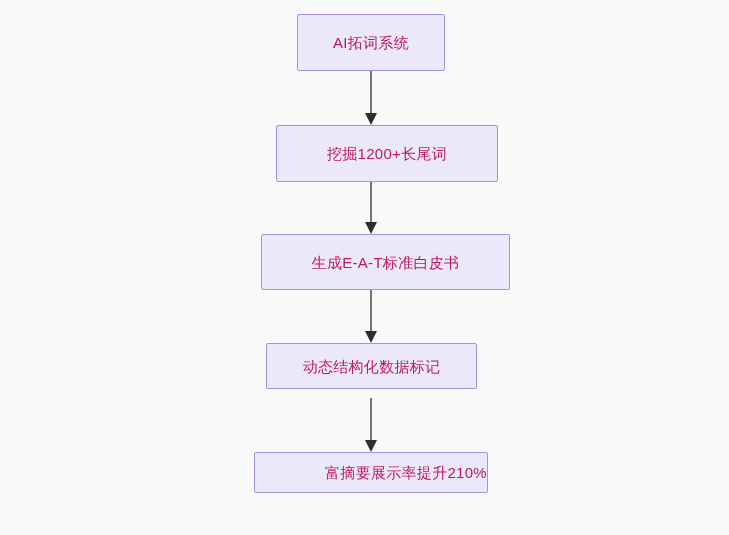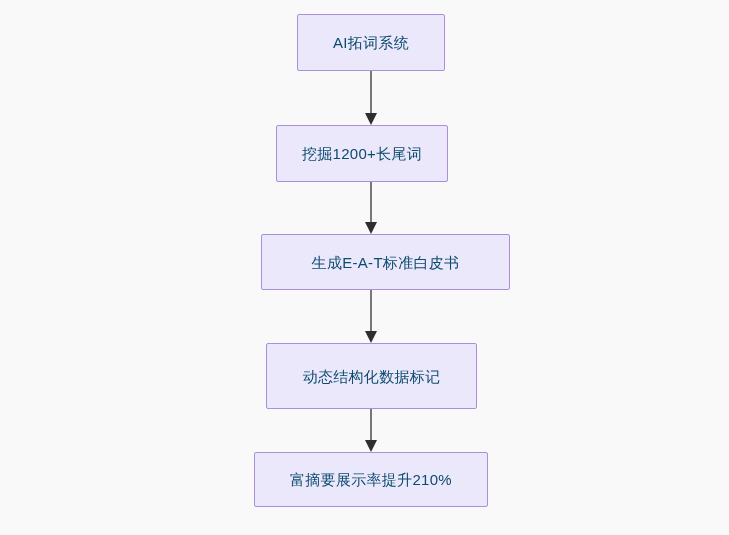--- a/index.html
+++ b/index.html
@@ -22,37 +22,37 @@
 
   .node {
     position: absolute;
     box-sizing: border-box;
     background: #ebe8fb;
     border: 1.6px solid #ab8fd8;
     border-radius: 2px;
     display: flex;
     align-items: center;
     justify-content: center;
-    color: #0c4a6e;
+    color: #be185d;
     font-size: 15px;
     line-height: 1;
     letter-spacing: 0.3px;
     white-space: nowrap;
   }
 
   .node-label {
     display: block;
   }
 
   
   #node-1 { left: 297px; top: 14px;  width: 148px; height: 57px; }
-  #node-2 { left: 276px; top: 125px; width: 172px; height: 57px; }
+  #node-2 { left: 276px; top: 125px; width: 222px; height: 57px; }
   #node-3 { left: 261px; top: 234px; width: 249px; height: 56px; }
-  #node-4 { left: 266px; top: 343px; width: 211px; height: 66px; }
-  #node-5 { left: 254px; top: 452px; width: 234px; height: 55px; }
+  #node-4 { left: 266px; top: 343px; width: 211px; height: 46px; }
+  #node-5 { left: 254px; top: 452px; width: 234px; height: 41px; justify-content: flex-end; }
 
   .connector {
     position: absolute;
     left: 0;
     top: 0;
     width: 729px;
     height: 535px;
     pointer-events: none;
   }
 

